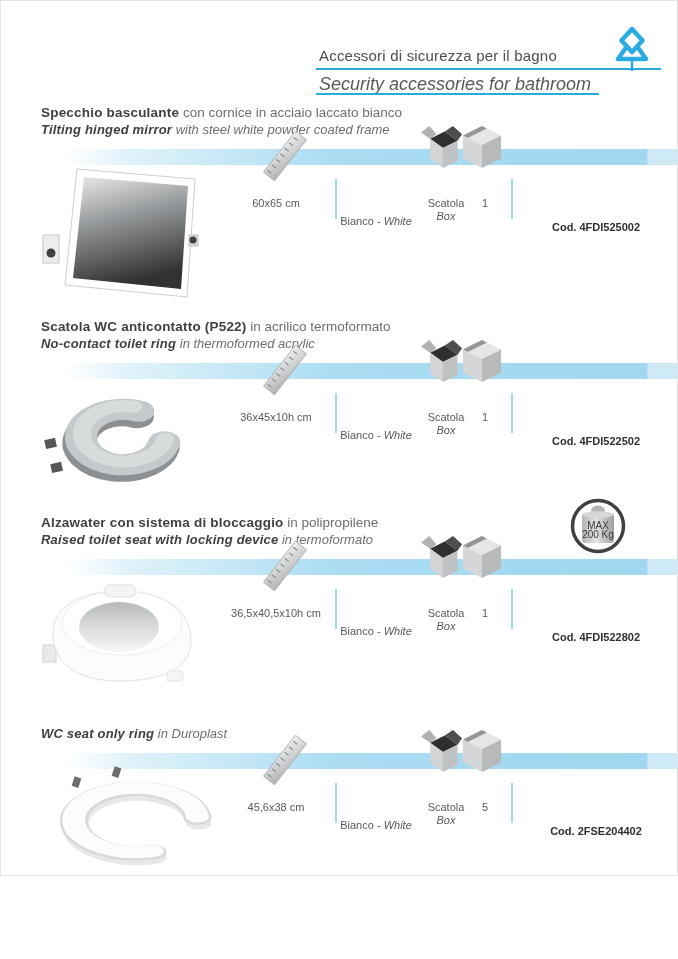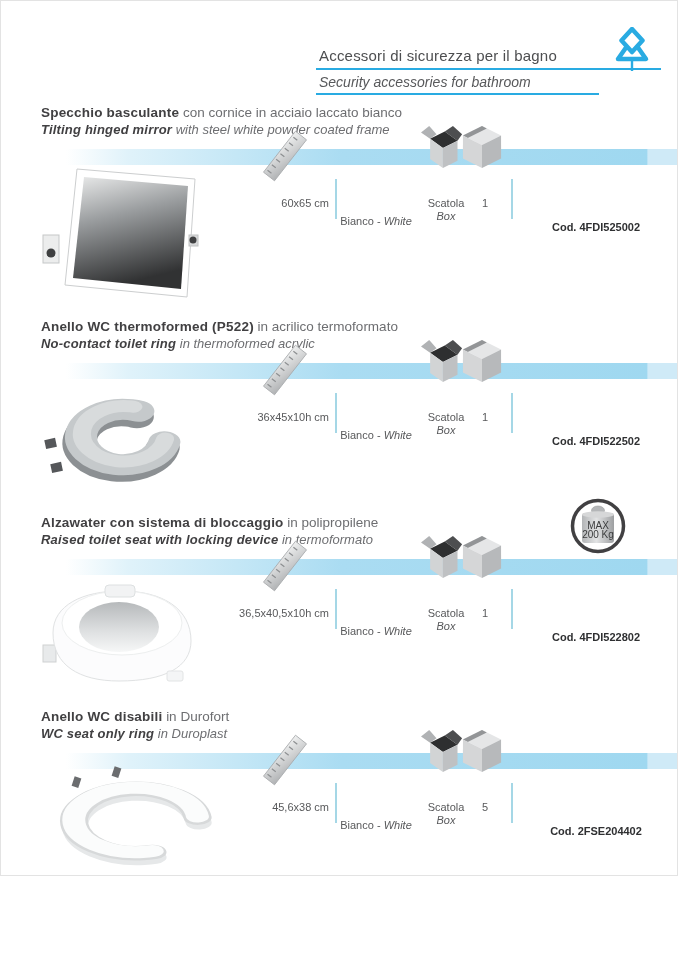--- a/index.html
+++ b/index.html
@@ -4,21 +4,21 @@
 <style>
   * { margin:0; padding:0; box-sizing:border-box; }
   body { background:#ffffff; font-family:"Liberation Sans", sans-serif; }
   .page { position:relative; width:678px; height:876px; background:#ffffff;
           border:1px solid #e3e3e3; overflow:hidden; color:#58595b; }
 
   
   .hdr-title { position:absolute; left:318px; top:46px; font-size:15px; color:#4d4e50;
                letter-spacing:.2px; }
   .hdr-rule1 { position:absolute; left:315px; top:67px; width:345px; height:2px; background:#29abe2; }
-  .hdr-sub   { position:absolute; left:318px; top:73px; font-size:14px; font-style:italic; color:#58595b; }
+  .hdr-sub   { position:absolute; left:318px; top:73px; font-size:18px; font-style:italic; color:#58595b; }
   .hdr-rule2 { position:absolute; left:315px; top:92px; width:283px; height:2px; background:#29abe2; }
   .hdr-tree  { position:absolute; left:608px; top:26px; color:#29abe2; }
 
   
   .product { position:absolute; left:0; width:678px; height:210px; }
   .pt1 { top:102px; } .pt2 { top:316px; } .pt3 { top:512px; } .pt4 { top:706px; }
 
   .t-it { position:absolute; left:40px; top:2px;  font-size:13.5px; color:#6d6e71; }
   .t-en { position:absolute; left:40px; top:19px; font-size:13px; font-style:italic; color:#6d6e71; }
   .t-it b, .t-en b { color:#414042; letter-spacing:.2px; }
@@ -29,21 +29,21 @@
 
   .ruler { position:absolute; left:276px; top:26px; width:16px; height:54px;
            transform:rotate(38deg); }
   .obox  { position:absolute; left:420px; top:22px; }
   .cbox  { position:absolute; left:460px; top:20px; }
 
   .divider { position:absolute; top:76px; width:2px; height:40px; background:#a5d7e6; }
   .d1 { left:334px; } .d2 { left:510px; }
 
   .cell { position:absolute; top:94px; font-size:11px; color:#58595b; line-height:12.5px; }
-  .dims { left:222px; width:106px; text-align:right; }
+  .dims { left:222px; width:106px; text-align:center; }
   .colr { left:336px; width:78px;  text-align:center;margin-top:18px; }
   .pack { left:414px; width:62px;  text-align:center; }
   .qty  { left:468px; width:32px;  text-align:center; }
   .code { left:518px; width:154px; text-align:center; font-weight:bold; color:#2f3032;margin-top:24px; }
 
   .pimg { position:absolute; }
 
   
   .badge { position:absolute; left:568px; top:-16px; width:58px; height:58px; }
   .badge svg { position:absolute; left:0; top:0; }
@@ -148,21 +148,21 @@
       <rect x="6" y="76" width="16" height="28" fill="#eceded" stroke="#c5c7c8"></rect>
       <circle cx="14" cy="94" r="4.5" fill="#3f4041"></circle>
       <polygon points="40,10 158,20 150,138 28,126" fill="#ffffff" stroke="#cccecf" stroke-width="1"></polygon>
       <polygon points="47,18 151,27 144,130 36,119" fill="url(#gMirror)"></polygon>
       <rect x="152" y="76" width="9" height="11" fill="#d8d9da" stroke="#bfc1c2"></rect>
       <circle cx="156" cy="81" r="3.5" fill="#3f4041"></circle>
     </svg>
   </section>
 
   <section class="product pt2">
-    <div class="t-it"><b>Anello WC thermoformed (P522)</b> <span>in acrilico termoformato</span></div>
+    <div class="t-it"><b>Scatola WC anticontatto (P522)</b> <span>in acrilico termoformato</span></div>
     <div class="t-en"><b>No-contact toilet ring</b> <span>in thermoformed acrylic</span></div>
     <div class="bar"></div>
     <div class="ruler"><svg width="16" height="54" viewBox="0 0 16 54">
           <use href="#sym-ruler"></use>
         </svg></div>
     <svg class="obox" width="42" height="46" viewBox="0 0 46 48">
         <use href="#sym-openbox"></use>
       </svg>
     <svg class="cbox" width="42" height="48" viewBox="0 0 44 48">
         <use href="#sym-closedbox"></use>
@@ -219,21 +219,20 @@
       <rect x="4" y="74" width="13" height="17" fill="#e8eaeb" stroke="#cfd1d2"></rect>
       <path d="M14,62 C14,34 44,20 82,20 C124,20 152,38 152,70 C152,96 126,110 80,110 C40,110 14,94 14,62 Z" fill="#fcfcfd" stroke="#e0e2e3" stroke-width="1"></path>
       <ellipse cx="83" cy="52" rx="60" ry="32" fill="#ffffff" stroke="#edefef" stroke-width="1"></ellipse>
       <ellipse cx="80" cy="56" rx="40" ry="25" fill="url(#gHole)"></ellipse>
       <rect x="66" y="14" width="30" height="12" rx="4" fill="#f2f3f4" stroke="#dde0e1"></rect>
       <rect x="128" y="100" width="16" height="10" rx="2" fill="#f4f5f6" stroke="#e2e4e5"></rect>
     </svg>
   </section>
 
   <section class="product pt4">
-    <div class="t-it"><b>Anello WC disabili</b> <span>in Durofort</span></div>
     <div class="t-en"><b>WC seat only ring</b> <span>in Duroplast</span></div>
     <div class="bar"></div>
     <div class="ruler"><svg width="16" height="54" viewBox="0 0 16 54">
           <use href="#sym-ruler"></use>
         </svg></div>
     <svg class="obox" width="42" height="46" viewBox="0 0 46 48">
         <use href="#sym-openbox"></use>
       </svg>
     <svg class="cbox" width="42" height="48" viewBox="0 0 44 48">
         <use href="#sym-closedbox"></use>

